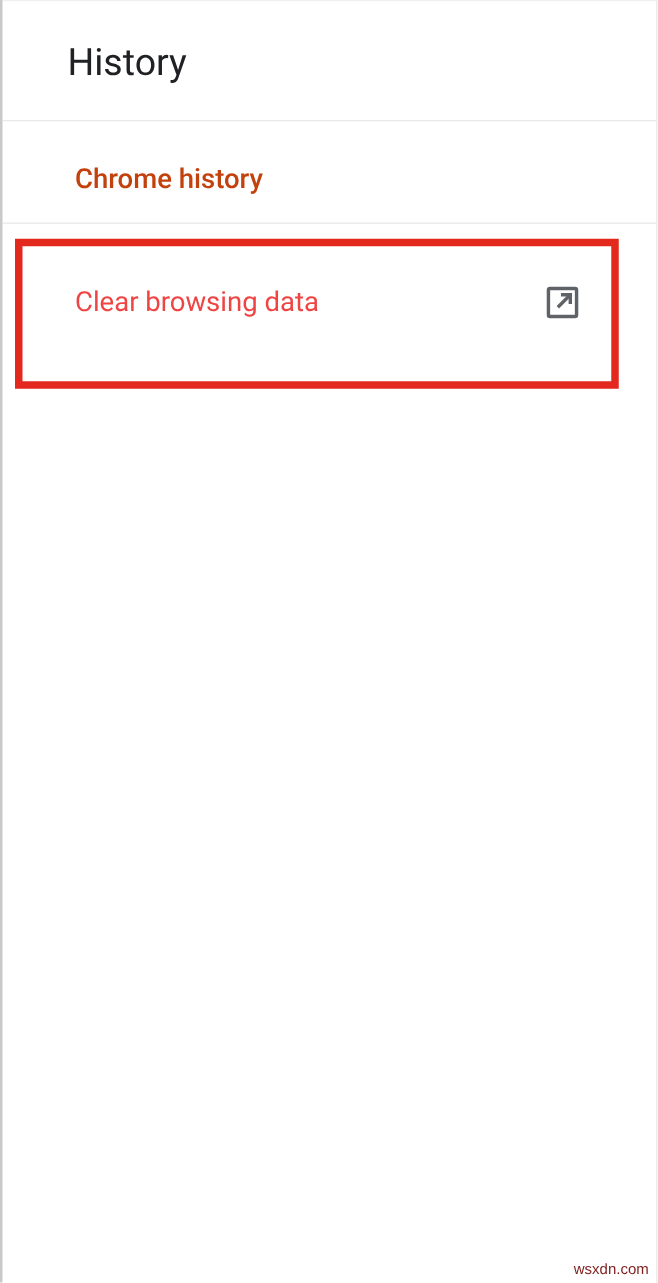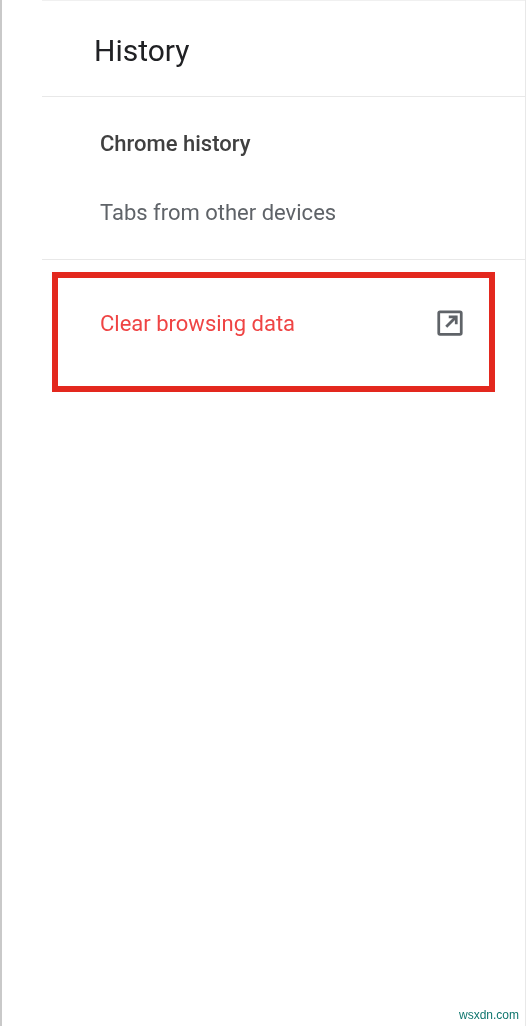--- a/index.html
+++ b/index.html
@@ -14,21 +14,20 @@
       height: 1026px;
       position: relative;
     }
     .panel {
       width: 100%;
       height: 100%;
       border-left: 2px solid #c9c9c9;
       border-right: 1px solid #e8e8e8;
       background: #ffffff;
       position: relative;
-      padding-left: 40px;
     }
     .header {
       padding: 32px 0 28px 52px;
       border-bottom: 1px solid #e8e8e8;
       border-top: 1px solid #f0f0f0;
     }
     .header-title {
       font-size: 30px;
       font-weight: 400;
       color: #202124;
@@ -39,21 +38,21 @@
     .menu-item {
       display: flex;
       align-items: center;
       justify-content: space-between;
       padding: 28px 52px 28px 58px;
       cursor: pointer;
       font-size: 22px;
       font-weight: 400;
     }
     .menu-item.active {
-      color: #404040;
+      color: #c2410c;
       font-weight: 500;
       padding-top: 34px;
       padding-bottom: 22px;
     }
     .menu-item.normal {
       color: #5f6368;
       padding-top: 22px;
       padding-bottom: 34px;
     }
     .clear-section {
@@ -86,39 +85,36 @@
     }
     .launch-icon svg {
       width: 100%;
       height: 100%;
     }
     .watermark {
       position: absolute;
       bottom: 4px;
       right: 6px;
       font-size: 12px;
-      color: #0f766e;
+      color: #7f1d1d;
       font-family: Arial, sans-serif;
     }
   </style>
 </head>
 <body>
 
 <div class="panel">
 
   <div class="header">
     <h1 class="header-title">History</h1>
   </div>
 
   <div class="menu-section">
     <div class="menu-item active">
       <span>Chrome history</span>
-    </div>
-    <div class="menu-item normal">
-      <span>Tabs from other devices</span>
     </div>
   </div>
 
   <div class="clear-section">
     <div class="highlight-box"></div>
     <div class="clear-item">
       <span>Clear browsing data</span>
       <span class="launch-icon">
         <svg viewBox="0 0 24 24" fill="none" stroke="#5f6368" stroke-width="2.2">
           <rect x="3" y="3" width="18" height="18" rx="1" ry="1"></rect>

